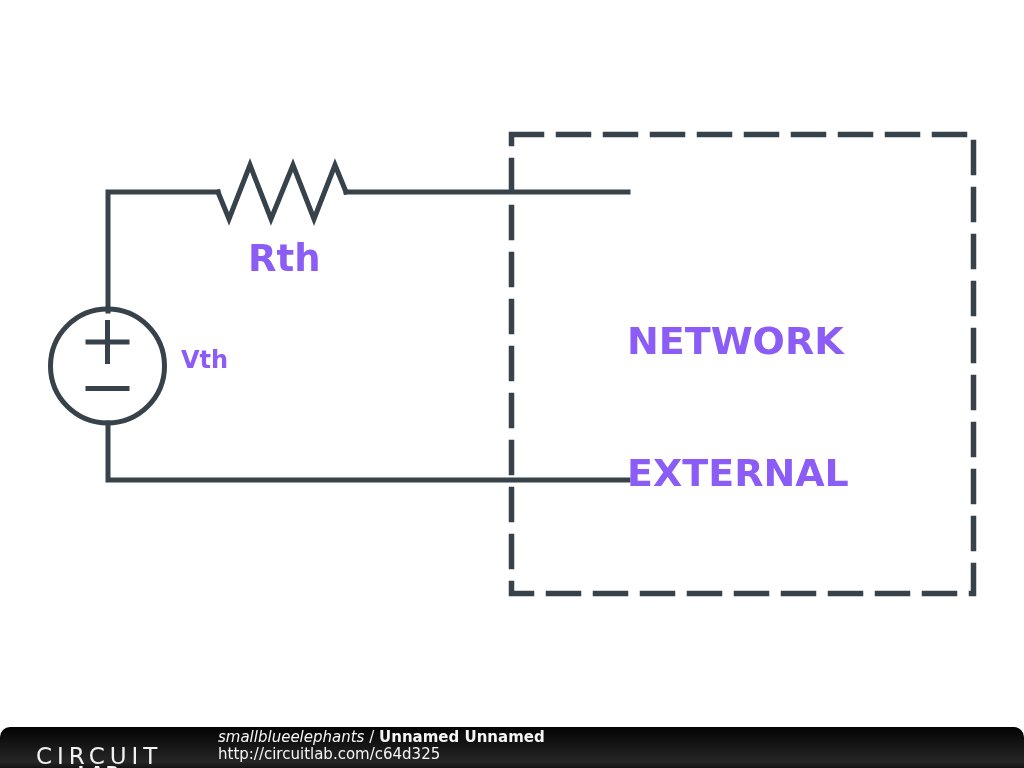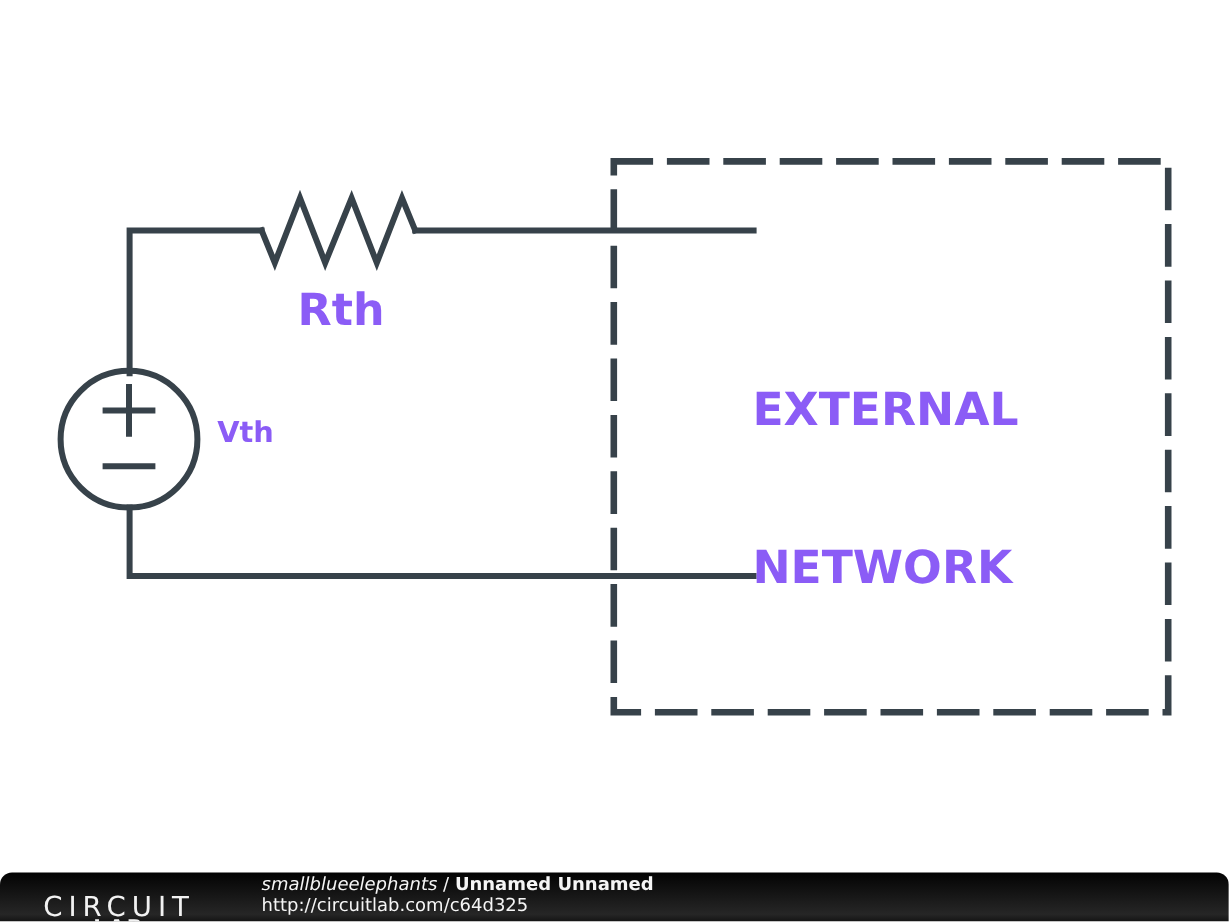--- a/index.html
+++ b/index.html
@@ -83,22 +83,22 @@
 
       <path d="M108,423 L108,480 L628,480" stroke-width="5"></path>
     </g>
   </svg>
 
   <div class="label label-rth">Rth</div>
 
   <div class="label label-vth">Vth</div>
 
   <div class="label label-ext">
+    <div>NETWORK</div>
     <div>EXTERNAL</div>
-    <div>NETWORK</div>
   </div>
 
   <div class="footer">
 
     <div class="logo">
       <div class="logo-top">CIRCUIT</div>
       <div class="logo-bottom">
         <svg width="90" height="18" viewBox="0 0 90 18">
           <path d="M0,9 L6,9 L10,1 L17,17 L24,1 L31,17 L35,9 L46,9" fill="none" stroke="#f2f2f2" stroke-width="2.4"></path>
           <path d="M46,1 L46,17 L62,9 Z" fill="#f2f2f2" stroke="none"></path>

